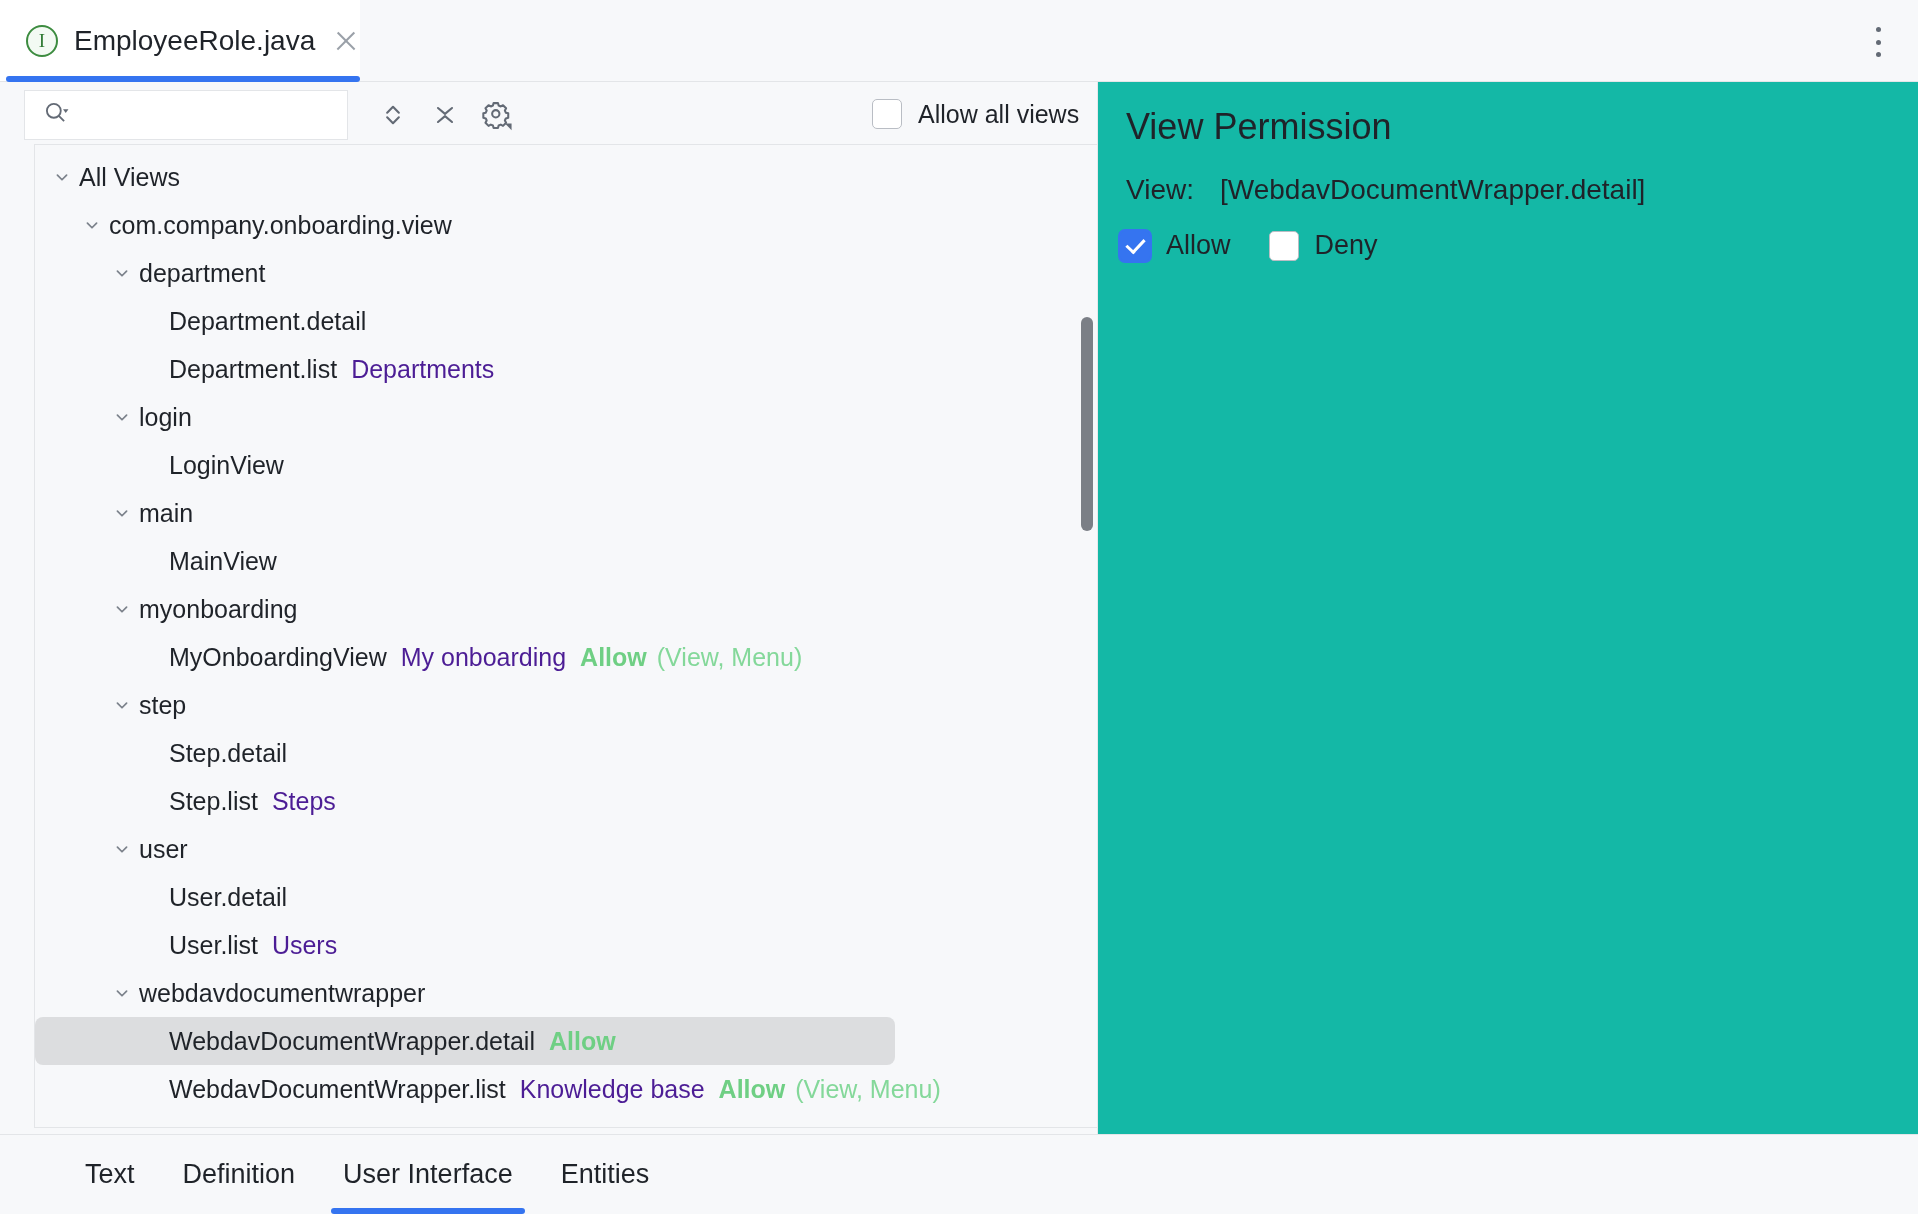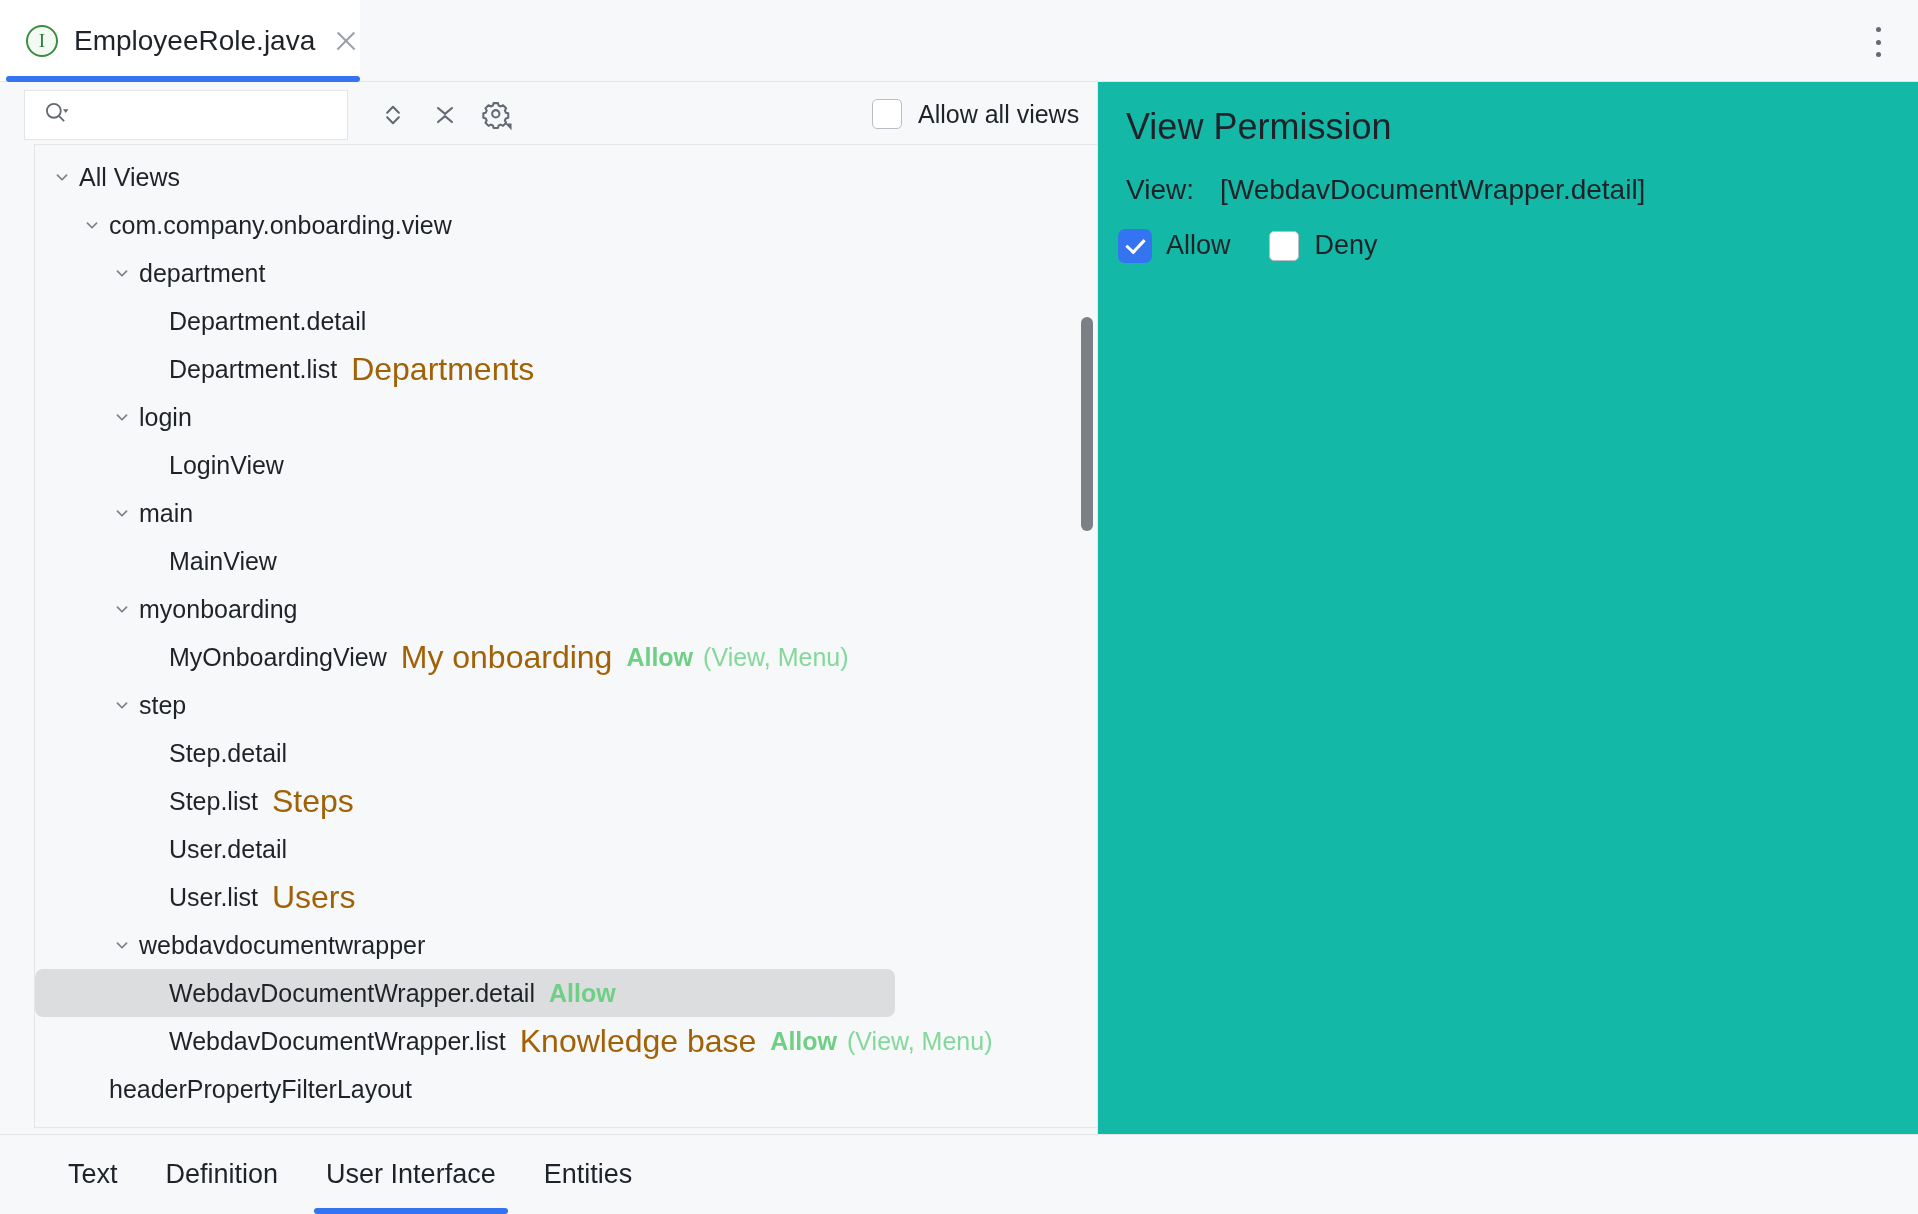--- a/index.html
+++ b/index.html
@@ -230,22 +230,22 @@
     align-items: center;
     justify-content: center;
     margin-right: 4px;
   }
   .chev.empty { visibility: hidden; }
   .name {
     font-size: 25px;
     color: #1f2329;
   }
   .caption {
-    font-size: 32px;
-    color: #a16207;
+    font-size: 25px;
+    color: #4c1d95;
     margin-left: 14px;
   }
   .allow {
     font-size: 25px;
     color: #6fcf84;
     font-weight: bold;
     margin-left: 14px;
   }
   .targets {
     font-size: 25px;
@@ -317,21 +317,21 @@
     position: absolute;
     left: 0;
     bottom: 0;
     width: 1918px;
     height: 80px;
     background: #f7f8fa;
     border-top: 1px solid #e3e5e8;
     box-sizing: border-box;
     display: flex;
     align-items: center;
-    padding-left: 44px;
+    padding-left: 61px;
   }
   .btab {
     position: relative;
     height: 79px;
     display: flex;
     align-items: center;
     padding: 0 24px;
     font-size: 27px;
     color: #1f2329;
     cursor: pointer;
@@ -519,20 +519,28 @@
         </div>
         <div class="row" style="padding-left: 104px;">
           <span class="chev empty">
             <svg width="22" height="22" viewBox="0 0 24 24" fill="none">
               <path d="M7 10 L12 15 L17 10" stroke="#7c828b" stroke-width="1.9" stroke-linecap="round" stroke-linejoin="round"></path>
             </svg>
           </span>
           <span class="name">Step.list</span>
           <span class="caption">Steps</span>
         </div>
+        <div class="row" style="padding-left: 74px;">
+          <span class="chev">
+            <svg width="22" height="22" viewBox="0 0 24 24" fill="none">
+              <path d="M7 10 L12 15 L17 10" stroke="#7c828b" stroke-width="1.9" stroke-linecap="round" stroke-linejoin="round"></path>
+            </svg>
+          </span>
+          <span class="name">user</span>
+        </div>
         <div class="row" style="padding-left: 104px;">
           <span class="chev empty">
             <svg width="22" height="22" viewBox="0 0 24 24" fill="none">
               <path d="M7 10 L12 15 L17 10" stroke="#7c828b" stroke-width="1.9" stroke-linecap="round" stroke-linejoin="round"></path>
             </svg>
           </span>
           <span class="name">User.detail</span>
         </div>
         <div class="row" style="padding-left: 104px;">
           <span class="chev empty">

